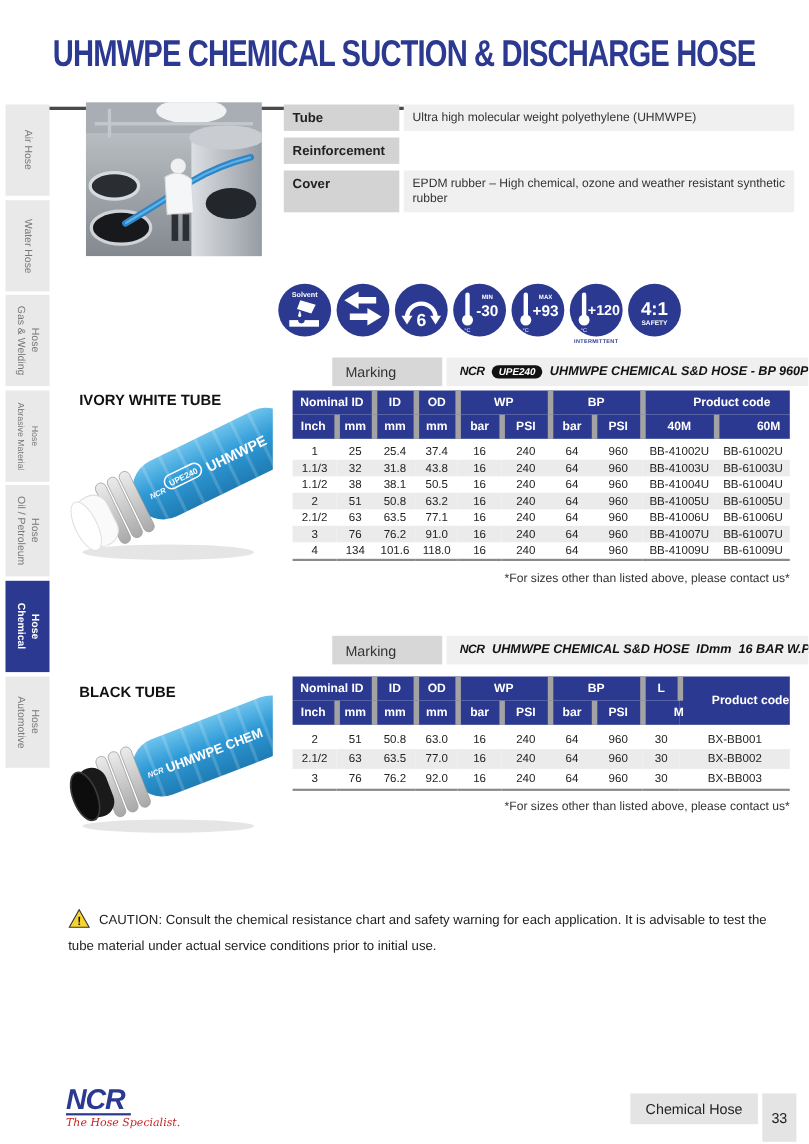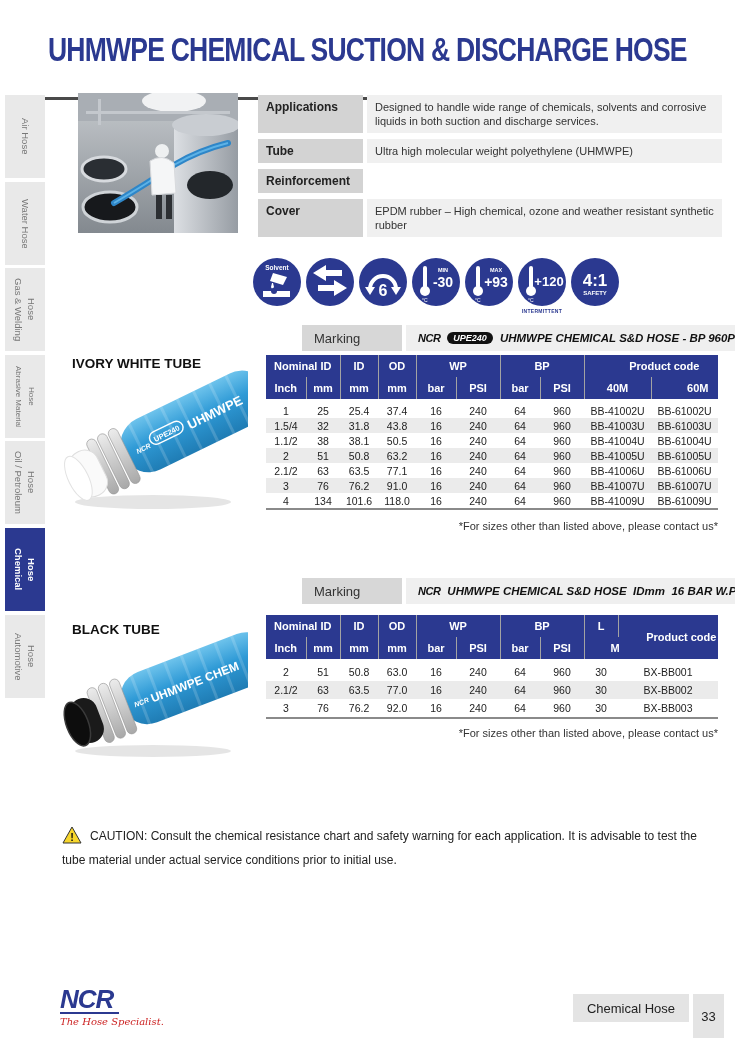--- a/index.html
+++ b/index.html
@@ -52,21 +52,21 @@
 
   
   .tube-label{position:absolute;left:72px;font-size:13.5px;font-weight:bold;color:#111;}
 
   .hose{position:absolute;left:58px;}
 
   
   .dtable{position:absolute;left:266px;width:452px;border-collapse:collapse;table-layout:fixed;
           border-bottom:2px solid #8a8a8a;}
   .dtable th{background:#2b3990;color:#fff;font-size:11px;font-weight:bold;height:22px;
-             border-right:1px solid #a3a3a3;padding:0;text-align:center;}
+             border-right:5px solid #a3a3a3;padding:0;text-align:center;}
   .dtable th:last-child{border-right:none;padding-left:26px;}
   .dtable td{font-size:10.5px;color:#222;text-align:center;padding:0;}
   .dtable tr.spacer td{height:4px;background:#fff;}
   #table1 tbody tr:not(.spacer) td{height:15px;}
   #table2 tbody tr:not(.spacer) td{height:18px;}
   .dtable tbody tr.alt td{background:#ebebeb;}
   .note{position:absolute;width:452px;left:266px;text-align:right;font-size:11px;color:#333;}
 
   
   .caution{position:absolute;left:62px;top:824px;width:660px;font-size:12px;color:#222;line-height:24px;}
@@ -142,24 +142,20 @@
     <ellipse cx="32" cy="114" rx="27" ry="15" fill="#17191c" stroke="#cfd3d7" stroke-width="3"></ellipse>
     <path d="M36 110 C60 96 76 86 96 72 C116 60 134 54 150 50" fill="none" stroke="#2e86c8" stroke-width="6" stroke-linecap="round"></path>
     <path d="M36 110 C60 96 76 86 96 72 C116 60 134 54 150 50" fill="none" stroke="#5db2e6" stroke-width="2"></path>
     <circle cx="84" cy="58" r="7" fill="#eef0f1"></circle>
     <path d="M72 68 Q84 60 96 70 L98 100 L74 102 Z" fill="#f5f6f7" stroke="#d8dadd"></path>
     <rect x="78" y="102" width="6" height="24" fill="#2c2f33"></rect>
     <rect x="88" y="102" width="6" height="24" fill="#2c2f33"></rect>
   </svg>
 
   <div class="specs">
-    <div class="spec-row">
-      <div class="spec-label">Applications</div>
-      <div class="spec-value">Designed to handle wide range of chemicals, solvents and corrosive liquids in both suction and discharge services.</div>
-    </div>
     <div class="spec-row">
       <div class="spec-label">Tube</div>
       <div class="spec-value">Ultra high molecular weight polyethylene (UHMWPE)</div>
     </div>
     <div class="spec-row">
       <div class="spec-label">Reinforcement</div>
     </div>
     <div class="spec-row">
       <div class="spec-label">Cover</div>
       <div class="spec-value">EPDM rubber – High chemical, ozone and weather resistant synthetic rubber</div>
@@ -324,21 +320,21 @@
           <td>25.4</td>
           <td>37.4</td>
           <td>16</td>
           <td>240</td>
           <td>64</td>
           <td>960</td>
           <td>BB-41002U</td>
           <td>BB-61002U</td>
         </tr>
         <tr class="alt">
-          <td>1.5/4</td>
+          <td>1.1/3</td>
           <td>32</td>
           <td>31.8</td>
           <td>43.8</td>
           <td>16</td>
           <td>240</td>
           <td>64</td>
           <td>960</td>
           <td>BB-41003U</td>
           <td>BB-61003U</td>
         </tr>

